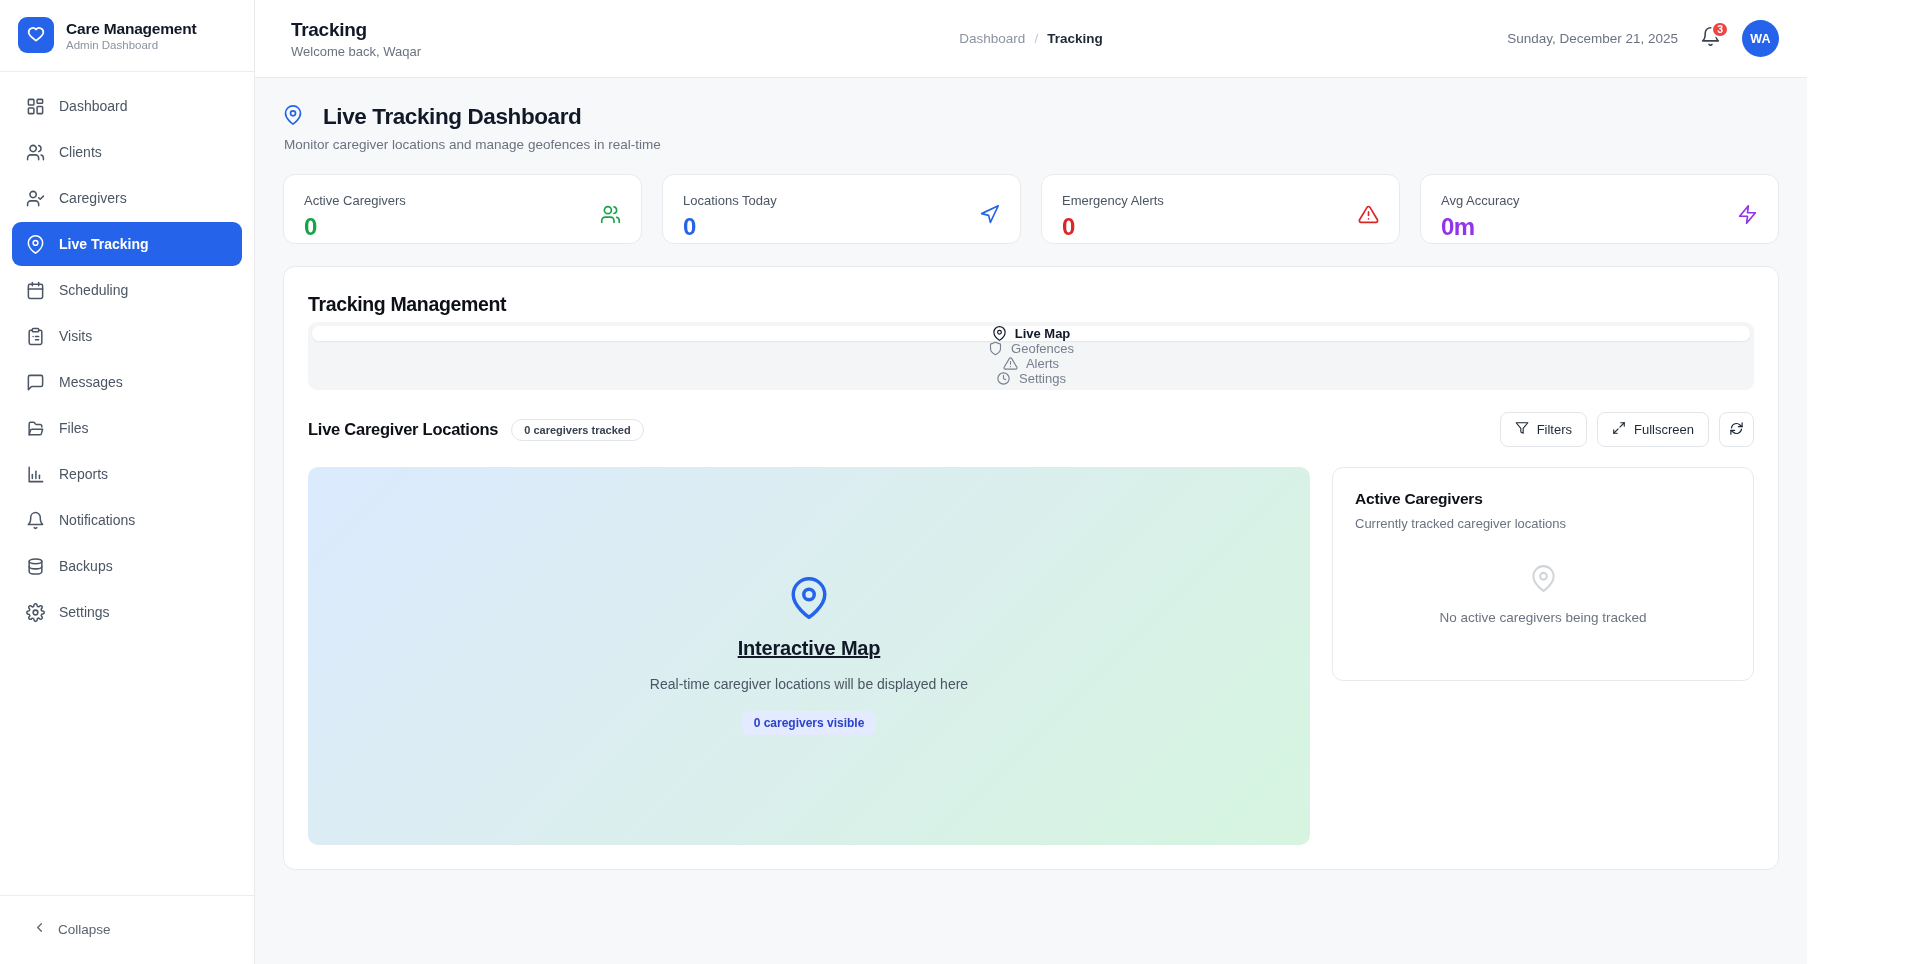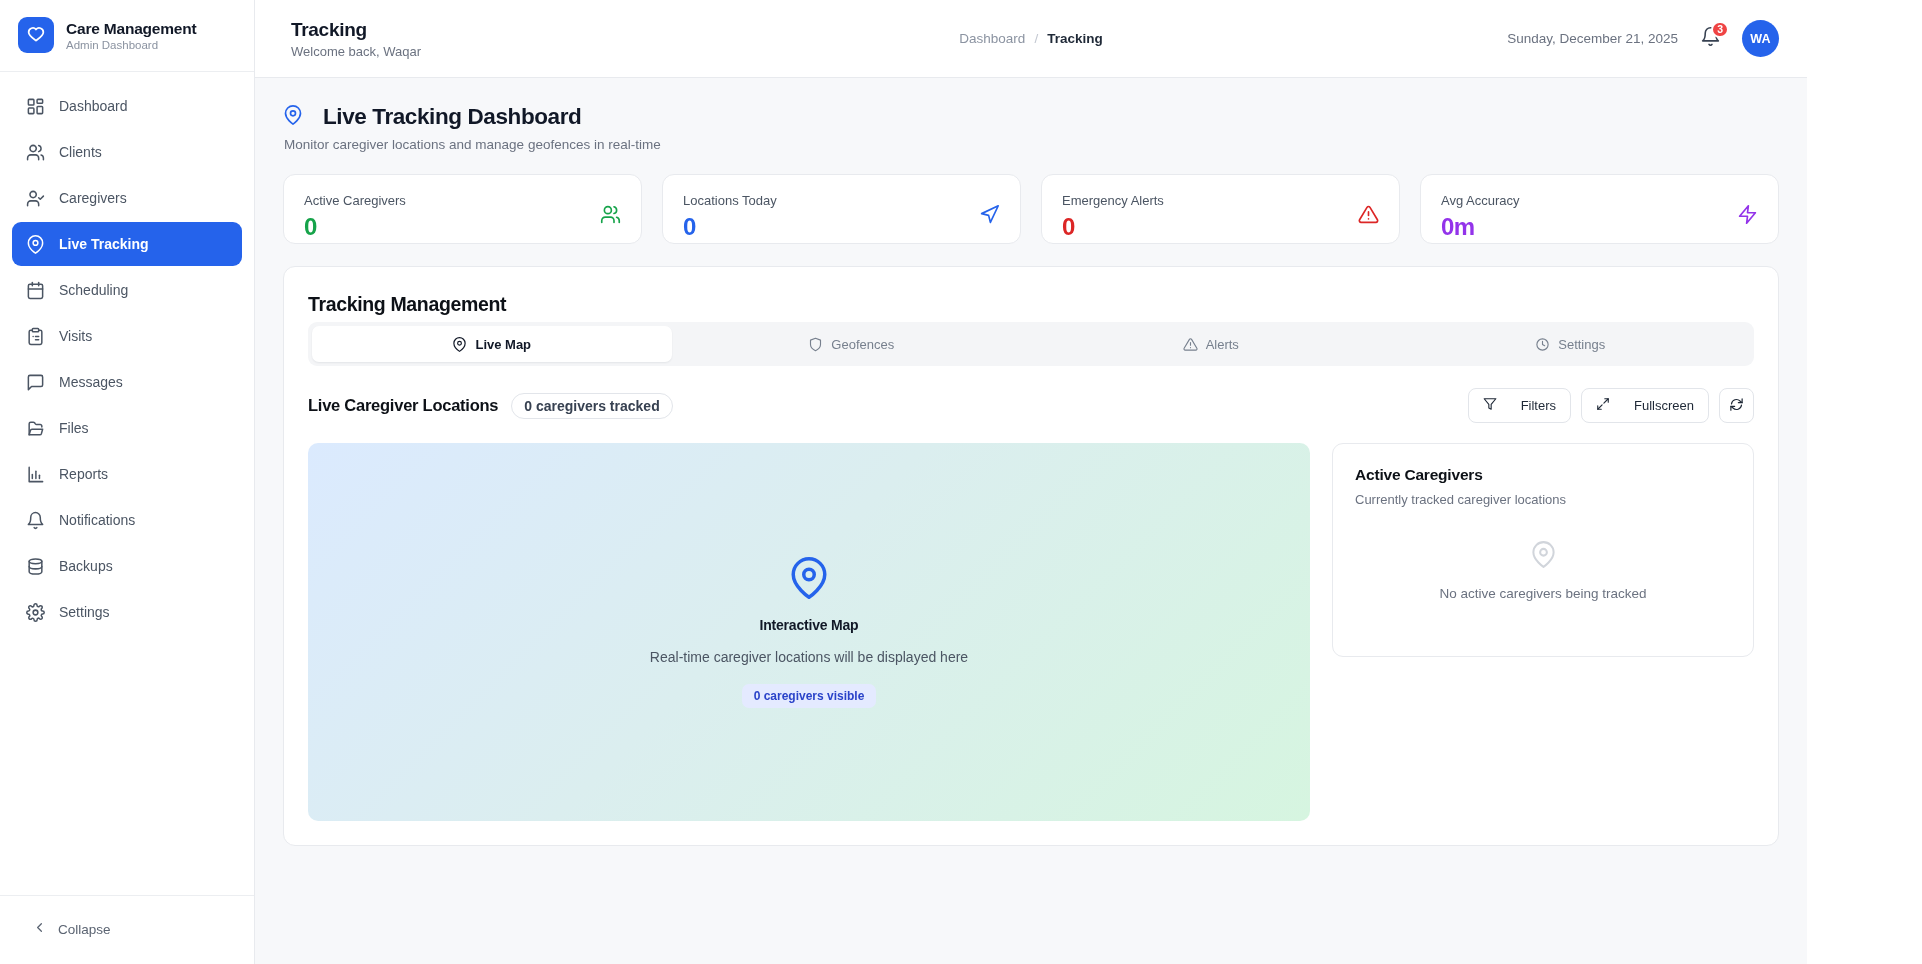--- a/index.html
+++ b/index.html
@@ -124,54 +124,55 @@
   .panel {
     background: #fff; border: 1px solid #e8eaee; border-radius: 12px;
     padding: 26px 24px 24px 24px;
   }
   .panel-title { font-size: 19.5px; font-weight: 700; color: #0d1117; letter-spacing: -0.35px; margin-bottom: 6px; }
   .panel-sub { font-size: 13px; color: #6b7280; margin-bottom: 22px; }
 
   .tabs {
     display: flex; background: #f4f5f7; border-radius: 9px; padding: 4px;
     margin-bottom: 22px;
+    flex-direction: column;
   }
   .tab {
     flex: 1; height: 36px; border-radius: 7px;
     display: flex; align-items: center; justify-content: center; gap: 8px;
     font-size: 13px; color: #77808e; cursor: pointer;
   }
   .tab svg { width: 15px; height: 15px; display: block; }
   .tab.active { background: #fff; color: #111827; font-weight: 600; box-shadow: 0 1px 2px rgba(16,24,40,.07); }
 
   .section-head { display: flex; align-items: center; gap: 13px; margin-bottom: 20px; }
   .section-title { font-size: 16.5px; font-weight: 700; color: #0d1117; letter-spacing: -0.25px; }
   .chip {
     border: 1px solid #e2e5ea; border-radius: 999px;
-    padding: 4px 12px; font-size: 14px; color: #374151; font-weight: 600;
+    padding: 4px 12px; font-size: 11px; color: #374151; font-weight: 600;
   }
   .sh-right { margin-left: auto; display: flex; align-items: center; gap: 10px; }
   .btn-sm {
-    display: inline-flex; align-items: center; gap: 24px;
+    display: inline-flex; align-items: center; gap: 8px;
     background: #fff; border: 1px solid #e2e5ea; border-radius: 8px;
     height: 35px; padding: 0 14px; font-size: 13px; color: #1f2937; cursor: pointer;
   }
   .btn-ico { width: 35px; height: 35px; padding: 0; justify-content: center; }
 
   .split { display: flex; gap: 22px; }
   .map-box {
     flex: 1;
     height: 378px;
     border-radius: 10px;
     background: linear-gradient(135deg, #dbeafe 0%, #dbeeef 45%, #d6f5e0 100%);
     display: flex; flex-direction: column; align-items: center; justify-content: center;
     gap: 0; cursor: pointer;
   }
   .map-pin { margin-bottom: 14px; }
-  .map-title { font-size: 14px; font-weight: 600; color: #111827; margin-bottom: 16px; letter-spacing: -0.2px; }
+  .map-title { font-size: 20px; font-weight: 600; color: #111827; margin-bottom: 16px; letter-spacing: -0.2px; text-decoration: underline; }
   .map-sub { font-size: 14px; color: #4b5563; margin-bottom: 19px; }
   .map-chip {
     background: #e4eaff; color: #2a43c9;
     border-radius: 7px; padding: 5px 12px;
     font-size: 12px; font-weight: 600;
   }
 
   .aside {
     width: 422px; flex: 0 0 422px;
     border: 1px solid #e8eaee; border-radius: 11px;

